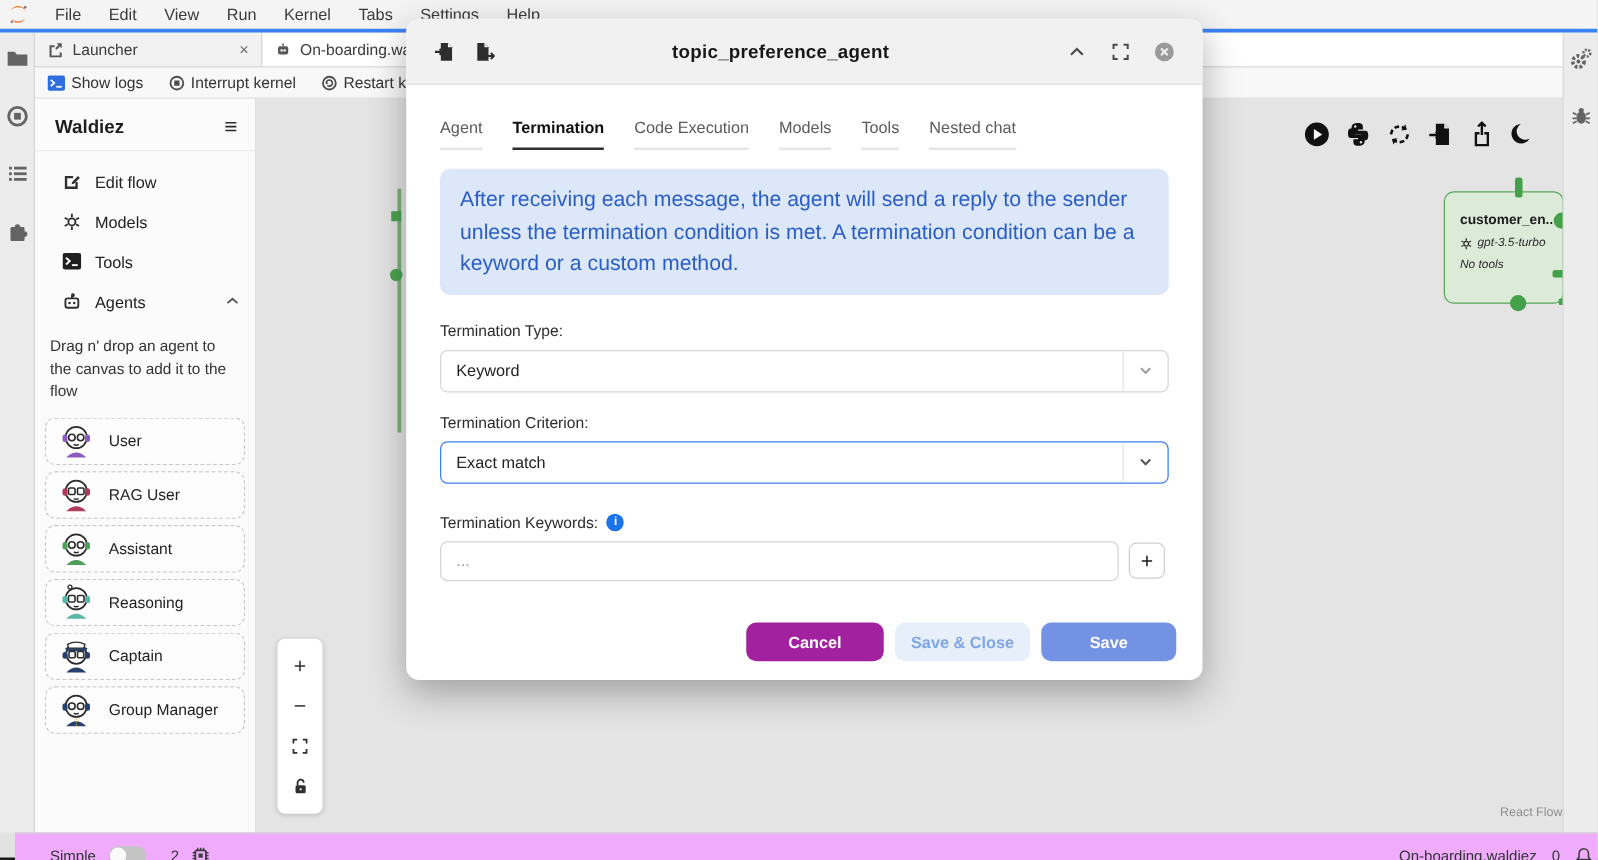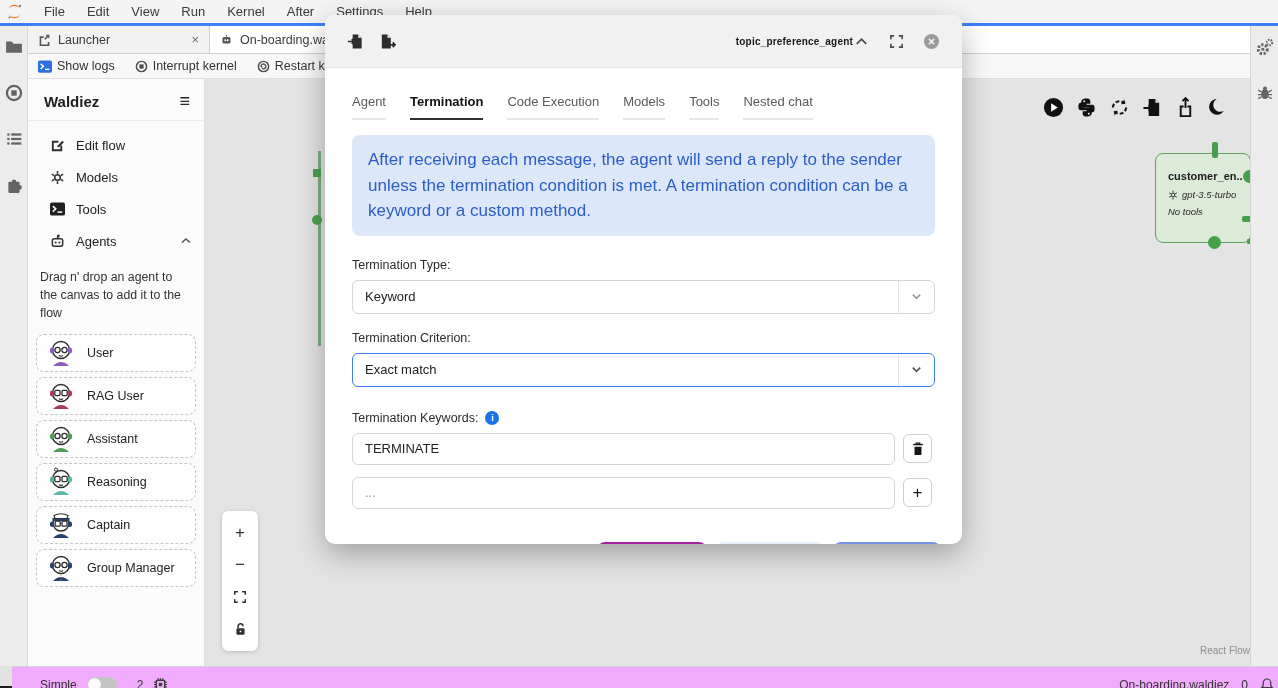--- a/index.html
+++ b/index.html
@@ -68,21 +68,21 @@
   .zoom-panel { position:absolute; left:17px; top:432px; width:36px; height:140px; background:#ffffff; border-radius:6px;
                 box-shadow:0 1px 4px rgba(0,0,0,.18); display:flex; flex-direction:column; align-items:center; justify-content:space-around; padding:6px 0; }
   .zp-btn { width:28px; height:26px; display:flex; align-items:center; justify-content:center; font-size:17px; color:#2f2f2f; }
   .attribution { position:absolute; right:0; bottom:10px; font-size:10px; color:#8f8f8f; }
 
   
   .modal { position:absolute; left:325px; top:15px; width:637px; height:529px; background:#ffffff; border-radius:10px;
            box-shadow:0 10px 30px rgba(0,0,0,.30); z-index:10; overflow:hidden; }
   .m-header { height:53px; background:#f1f1f1; border-bottom:1px solid #e2e2e2; display:flex; align-items:center; padding:0 22px; }
   .m-header .h-icons-left { display:flex; gap:15px; }
-  .m-title { flex:1; text-align:right; font-size:10px; font-weight:bold; color:#181818; letter-spacing:.2px; }
+  .m-title { flex:1; text-align:center; font-size:15px; font-weight:bold; color:#181818; letter-spacing:.2px; }
   .m-header .h-icons-right { display:flex; gap:18px; align-items:center; }
   .hd-icon { width:17px; height:17px; }
   .m-tabs { display:flex; gap:24px; padding:26px 27px 0 27px; }
   .m-tab { font-size:13px; color:#5a5a5a; padding-bottom:9px; border-bottom:2px solid #e6e6e6; }
   .m-tab.active { color:#111; font-weight:bold; border-bottom-color:#2f2f2f; }
   .m-info { margin:15px 27px 0 27px; background:#dce8fa; border-radius:8px; padding:12px 16px; font-size:17px;
             line-height:1.5; color:#2b5dc7; }
   .f-label { margin:22px 27px 8px 27px; font-size:12.5px; color:#2b2b2b; display:flex; align-items:center; gap:7px; }
   .f-label.tight { margin-top:17px; }
   .info-dot { width:14px; height:14px; border-radius:50%; background:#1a73e8; color:#fff; font-size:9.5px; font-weight:bold;
@@ -121,21 +121,21 @@
     <path d="M3 13a8 7 0 0 0 14 0a8 9.5 0 0 1-14 0z" fill="#f37726"></path>
     <path d="M3 7a8 7 0 0 1 14 0a8 9.5 0 0 0-14 0z" fill="#f37726"></path>
     <circle cx="16.6" cy="3.4" r="1.3" fill="#767677"></circle>
     <circle cx="4" cy="17" r="1.1" fill="#767677"></circle>
   </svg>
   <span class="menu-item">File</span>
   <span class="menu-item">Edit</span>
   <span class="menu-item">View</span>
   <span class="menu-item">Run</span>
   <span class="menu-item">Kernel</span>
-  <span class="menu-item">After</span>
+  <span class="menu-item">Tabs</span>
   <span class="menu-item">Settings</span>
   <span class="menu-item">Help</span>
 </div>
 
 <div class="left-strip">
   <svg class="strip-icon" viewBox="0 0 16 16">
     <path d="M1 3h5l1.5 2H15v8H1z" fill="#4d4d4d"></path>
   </svg>
   <svg class="strip-icon" viewBox="0 0 16 16">
     <circle cx="8" cy="8" r="6.3" fill="none" stroke="#4d4d4d" stroke-width="2"></circle>
@@ -478,30 +478,20 @@
         <path d="M3 5l4 4 4-4" stroke="#555" stroke-width="1.8" fill="none"></path>
       </svg>
     </span>
   </div>
 
   <div class="f-label" style="margin-top:24px;">
     <span>Termination Keywords:</span>
     <span class="info-dot">i</span>
   </div>
   <div class="kw-row">
-    <input class="kw-input" type="text" value="TERMINATE" style="">
-    <button class="sq-btn">
-      <svg width="14" height="15" viewBox="0 0 16 17">
-        <path d="M2.5 4h11" stroke="#161616" stroke-width="1.6"></path>
-        <path d="M6 4V2.4h4V4" stroke="#161616" stroke-width="1.5" fill="none"></path>
-        <path d="M4 6.5h8v8.5a1 1 0 0 1-1 1H5a1 1 0 0 1-1-1z" fill="#161616"></path>
-      </svg>
-    </button>
-  </div>
-  <div class="kw-row">
     <input class="kw-input" type="text" placeholder="..." style="">
     <button class="sq-btn">+</button>
   </div>
 
   <div class="m-footer">
     <button class="btn btn-cancel">Cancel</button>
     <button class="btn btn-saveclose">Save &amp; Close</button>
     <button class="btn btn-save">Save</button>
   </div>
 </div>

